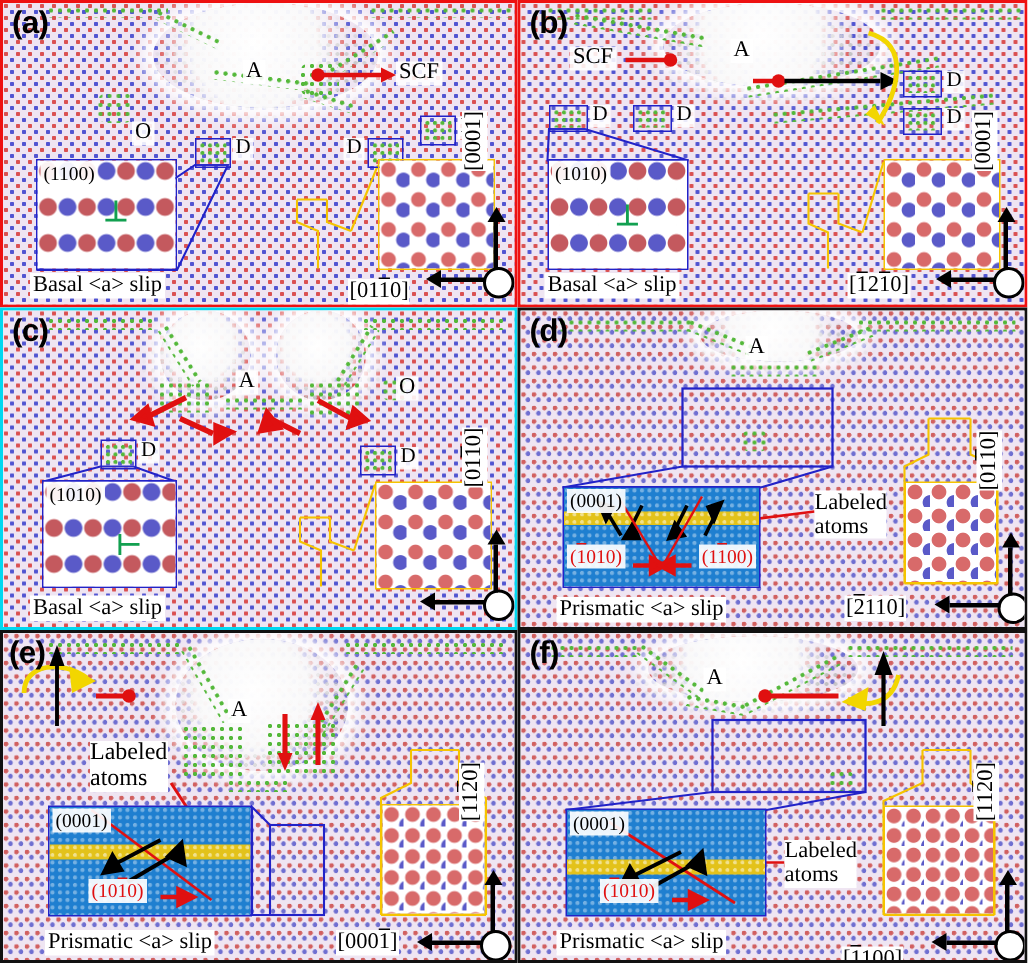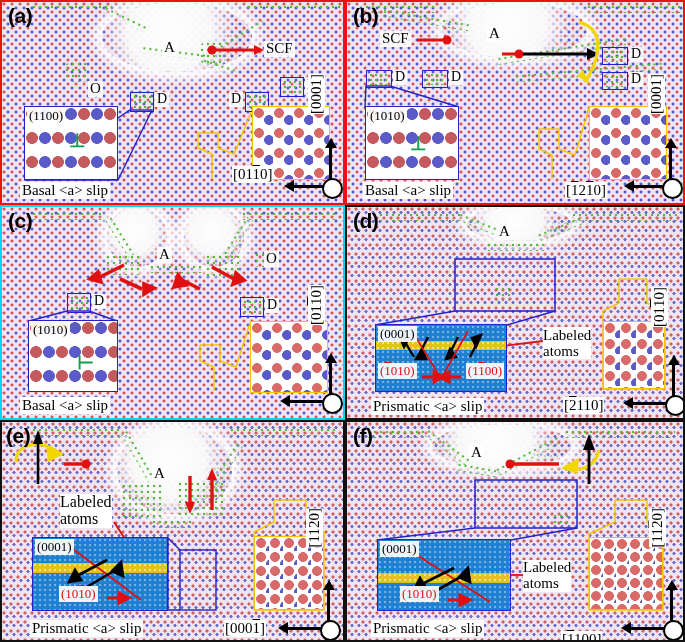--- a/index.html
+++ b/index.html
@@ -167,21 +167,21 @@
     <span class="slip" style="left:18px;bottom:4px;">Basal &lt;a&gt; slip</span>
 
     <div class="axis" style="left:300px;top:128px;width:42px;height:72px;">
       <div class="axcircle" style="left:20px;top:48px;"></div>
       <div class="axvline" style="left:27px;top:18px;height:32px;"></div>
       <div class="axtri-up" style="left:23px;top:8px;"></div>
       <div class="axhline" style="left:-8px;top:55px;width:30px;"></div>
       <div class="axtri-left" style="left:-18px;top:50px;"></div>
     </div>
     <span class="vlabel" style="left:306px;top:72px;">[0001]</span>
-    <span class="hlabel" style="left:230px;top:164px;">[01<span class="ovl">1</span>0]</span>
+    <span class="hlabel" style="left:230px;top:184px;">[01<span class="ovl">1</span>0]</span>
   </div>
 
   <div class="panel red" style="width:340px;height:205px;">
     <div class="lattice"></div>
 
     <div class="amorphdots" style="left:80px;top:2px;width:175px;height:68px;"></div>
     <div class="amorph" style="left:95px;top:0px;width:145px;height:56px;"></div>
 
     <div class="surfgreen" style="left:18px;top:3px;width:72px;height:8px;"></div>
     <div class="surfgreen" style="left:240px;top:3px;width:95px;height:8px;"></div>

